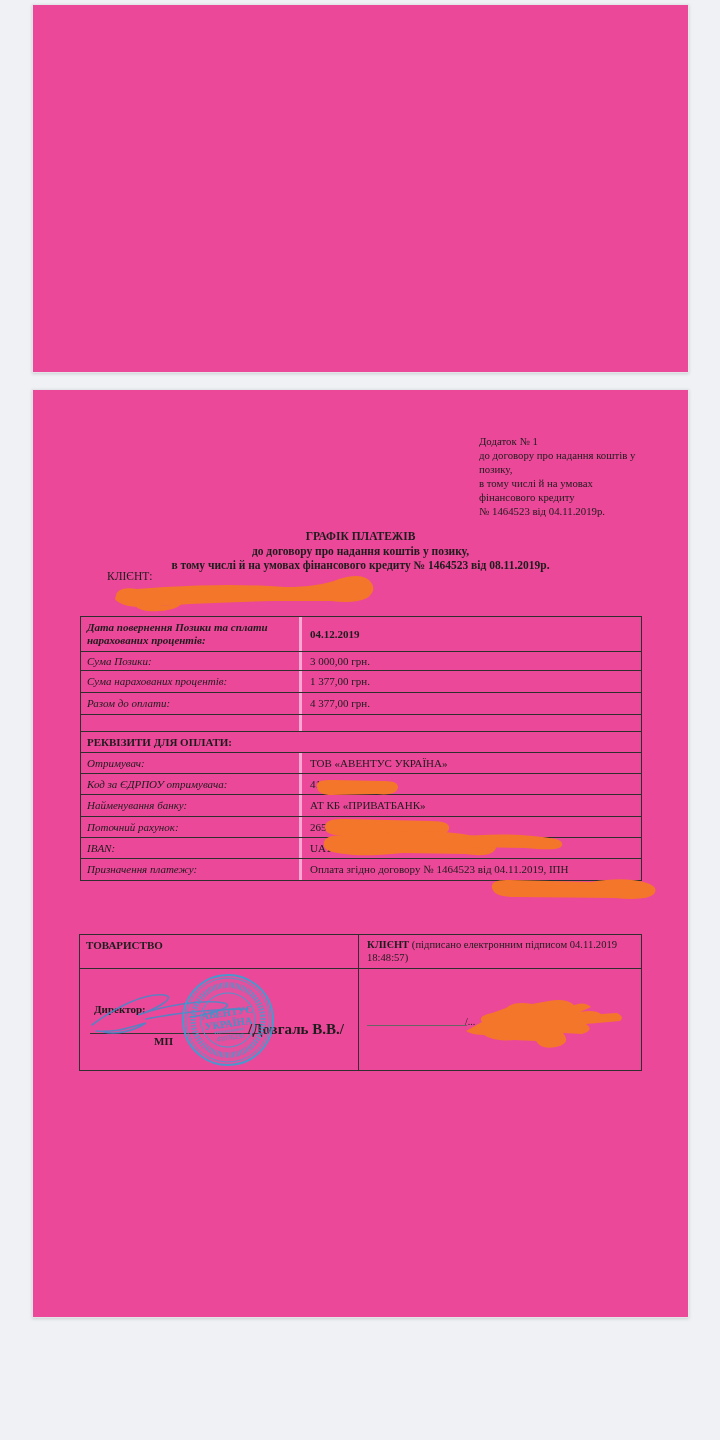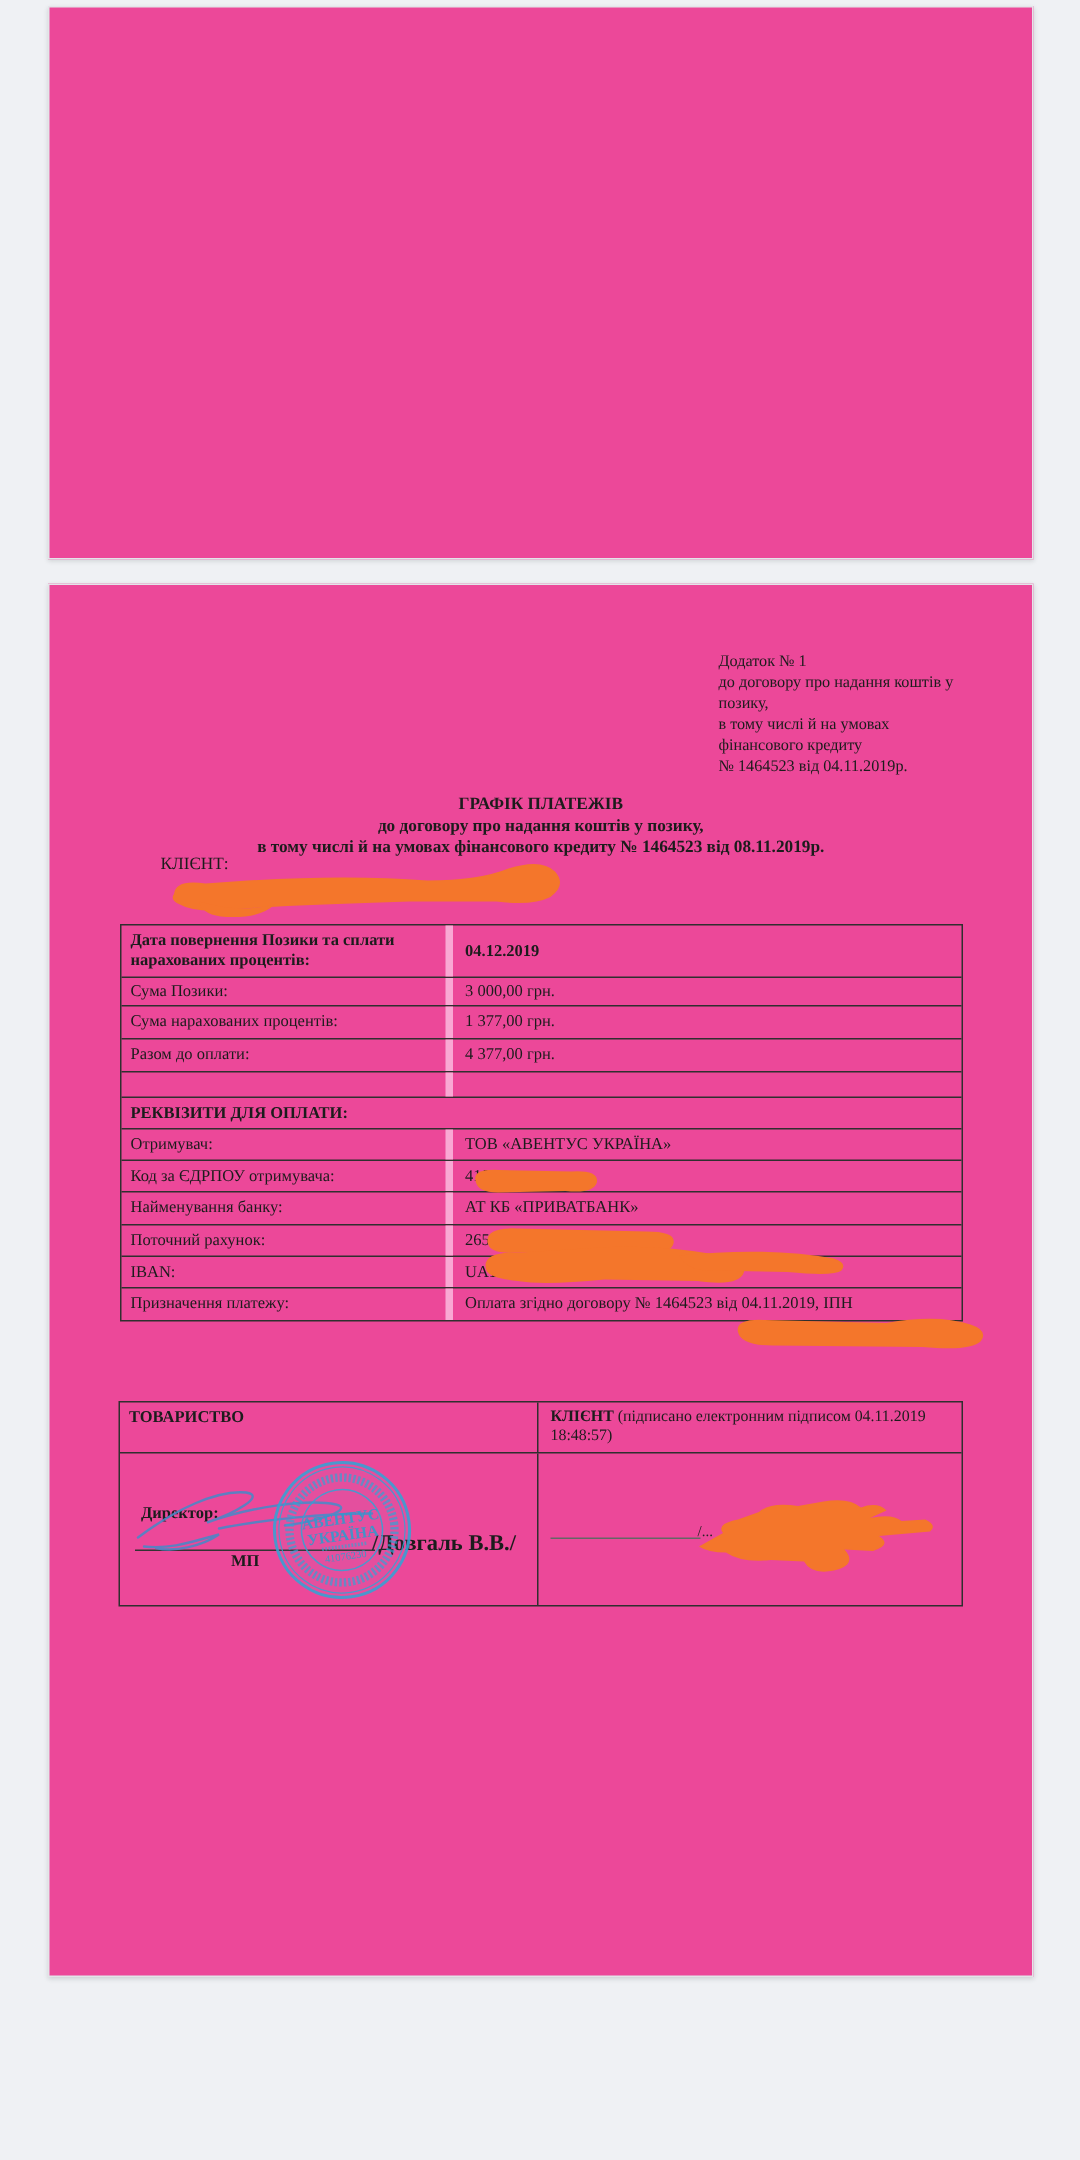--- a/index.html
+++ b/index.html
@@ -22,21 +22,21 @@
   
   .annex{left:446px;top:44px;width:205px;font-size:10.8px;line-height:14px;}
   
   .doc-title{left:0;top:139px;width:100%;text-align:center;font-weight:bold;font-size:11.5px;line-height:14.5px;}
   .client-line{left:46px;top:180px;font-weight:normal;font-size:11.5px;margin-left:28px;}
   
   .table{left:47px;top:226px;width:562px;border:1.4px solid #2f2f2f;box-sizing:border-box;}
   .trow{display:flex;border-bottom:1px solid #2f2f2f;box-sizing:border-box;}
   .trow:last-child{border-bottom:none;}
   .tcell{box-sizing:border-box;font-size:11px;padding:2px 6px;display:flex;align-items:center;line-height:1.18;}
-  .lab{width:221px;border-right:5px solid #f9a8d4;}
+  .lab{width:221px;border-right:3px solid #f9a8d4;font-style:italic;}
   .val{flex:1;padding-left:8px;}
   .hspan{width:100%;font-weight:bold;}
   .b{font-weight:bold;}
   .h35{height:35px}.h19{height:19px}.h22{height:22px}.h17{height:17px}.h21{height:21px}
   
   .sigtable{left:46px;top:544px;width:563px;border:1.6px solid #2f2f2f;box-sizing:border-box;}
   .sigrow{display:flex;box-sizing:border-box;}
   .sighead{border-bottom:1.4px solid #2f2f2f;height:34px;}
   .sigbody{height:101px;}
   .sigcell-l{width:279px;border-right:1px solid #2f2f2f;box-sizing:border-box;position:relative;text-align:right;}

